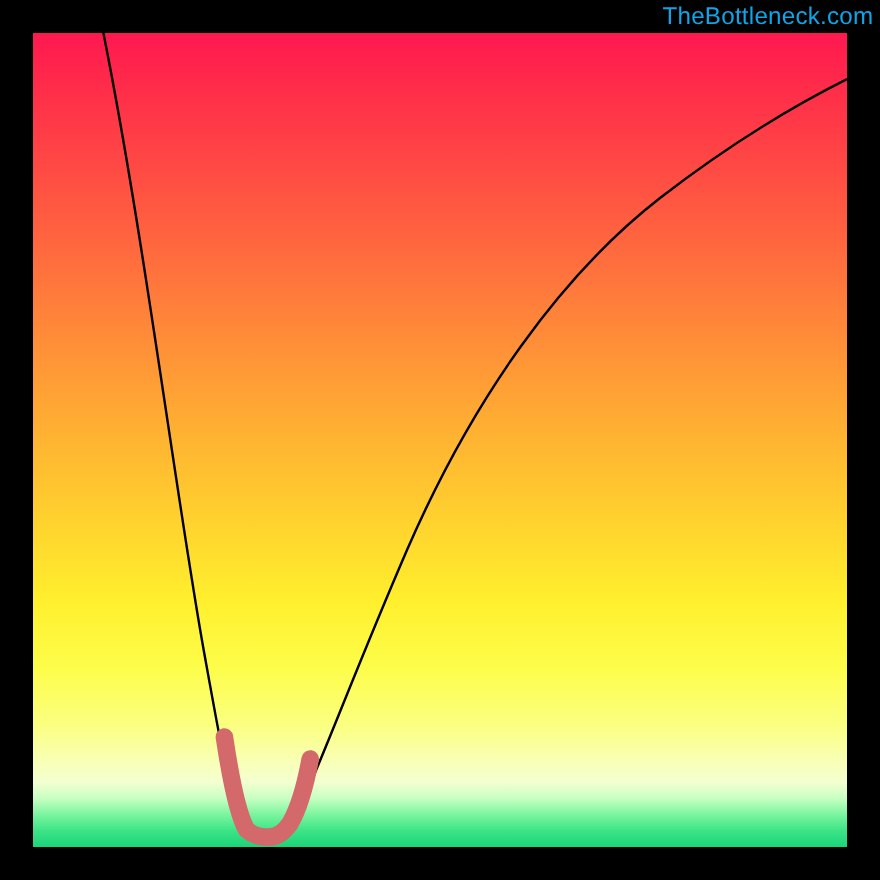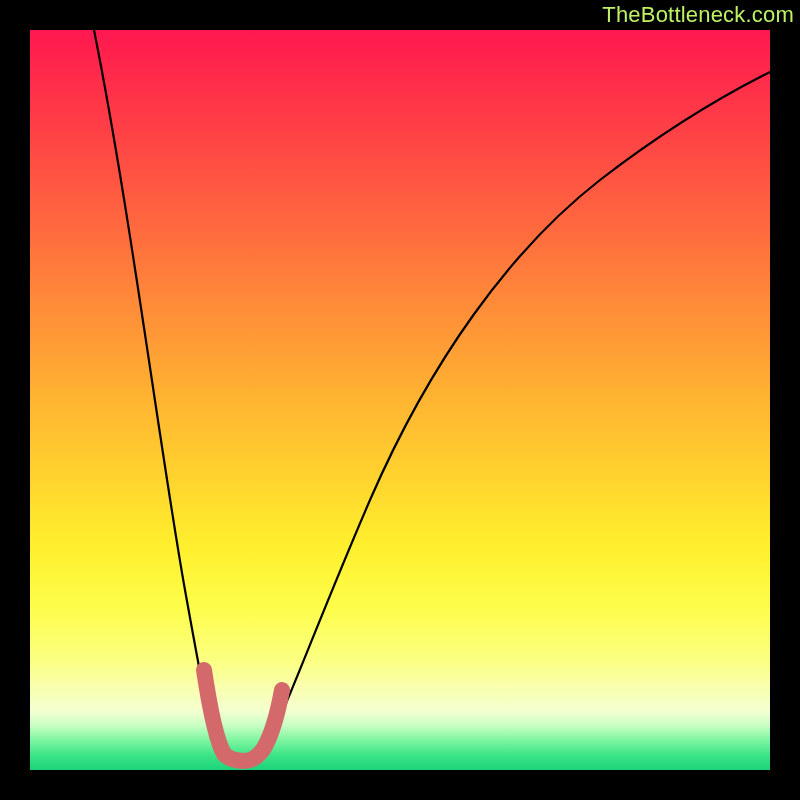--- a/index.html
+++ b/index.html
@@ -15,21 +15,21 @@
     width: 800px;
     height: 800px;
     background: #000;
   }
   .watermark {
     position: absolute;
     top: 2px;
     right: 6px;
     font-family: Arial, Helvetica, sans-serif;
     font-size: 22px;
-    color: #bef264;
+    color: #0ea5e9;
     font-weight: 500;
     letter-spacing: 0.2px;
     z-index: 10;
   }
   .plot-wrap {
     position: absolute;
     left: 30px;
     top: 30px;
     width: 740px;
     height: 740px;

